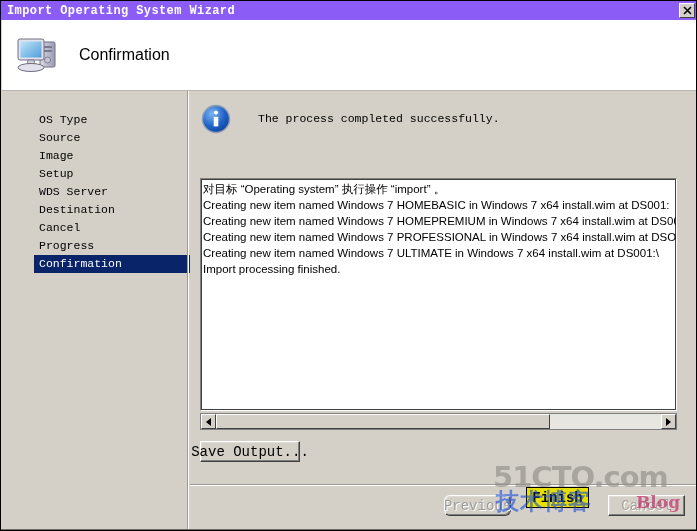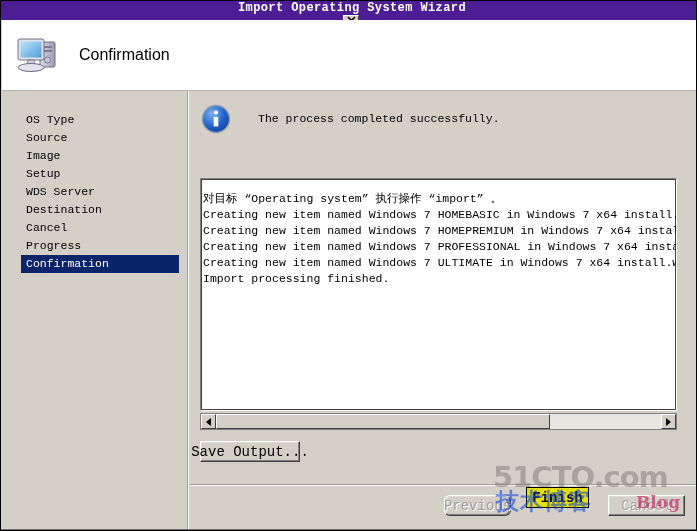--- a/index.html
+++ b/index.html
@@ -21,27 +21,26 @@
     border: 1px solid #000000;
     box-sizing: border-box;
   }
 
   
   #titlebar {
     position: absolute;
     left: 0; top: 0;
     width: 697px;
     height: 19px;
-    background: #4c1d95;
+    background: #8b5cf6;
     display: flex;
     align-items: center;
     justify-content: space-between;
     box-sizing: border-box;
     padding: 0 1px 0 6px;
-    flex-direction: column;
   }
   #titlebar .title-text {
     color: #ffffff;
     font-family: "Liberation Mono", "DejaVu Sans Mono", monospace;
     font-size: 12px;
     font-weight: bold;
     letter-spacing: 0.4px;
     white-space: nowrap;
   }
   #close-btn {
@@ -92,21 +91,21 @@
     position: absolute;
     left: 1px; top: 89px;
     width: 694px;
     height: 1px;
     background: #b8b4ac;
   }
 
   
   #sidebar {
     position: absolute;
-    left: 1px; top: 90px;
+    left: 14px; top: 90px;
     width: 185px;
     height: 440px;
     background: #d4d0c8;
     box-sizing: border-box;
   }
   #sidebar-divider {
     position: absolute;
     left: 186px; top: 90px;
     width: 2px;
     height: 440px;
@@ -180,26 +179,26 @@
     border-right: 1px solid #ffffff;
     border-bottom: 1px solid #ffffff;
     outline: 1px solid #404040;
     outline-offset: -2px;
     box-sizing: border-box;
     overflow: hidden;
   }
   #logtext {
     position: absolute;
     left: 2px;
-    top: 12px;
+    top: 2px;
     width: 473px;
     height: 228px;
     overflow: hidden;
     white-space: pre;
-    font-family: Liberation Mono, monospace;
+    font-family: Liberation Sans, sans-serif;
     font-size: 11.5px;
     line-height: 16px;
     color: #000000;
   }
   #logtext div {
     white-space: pre;
     overflow: hidden;
   }
 
   

